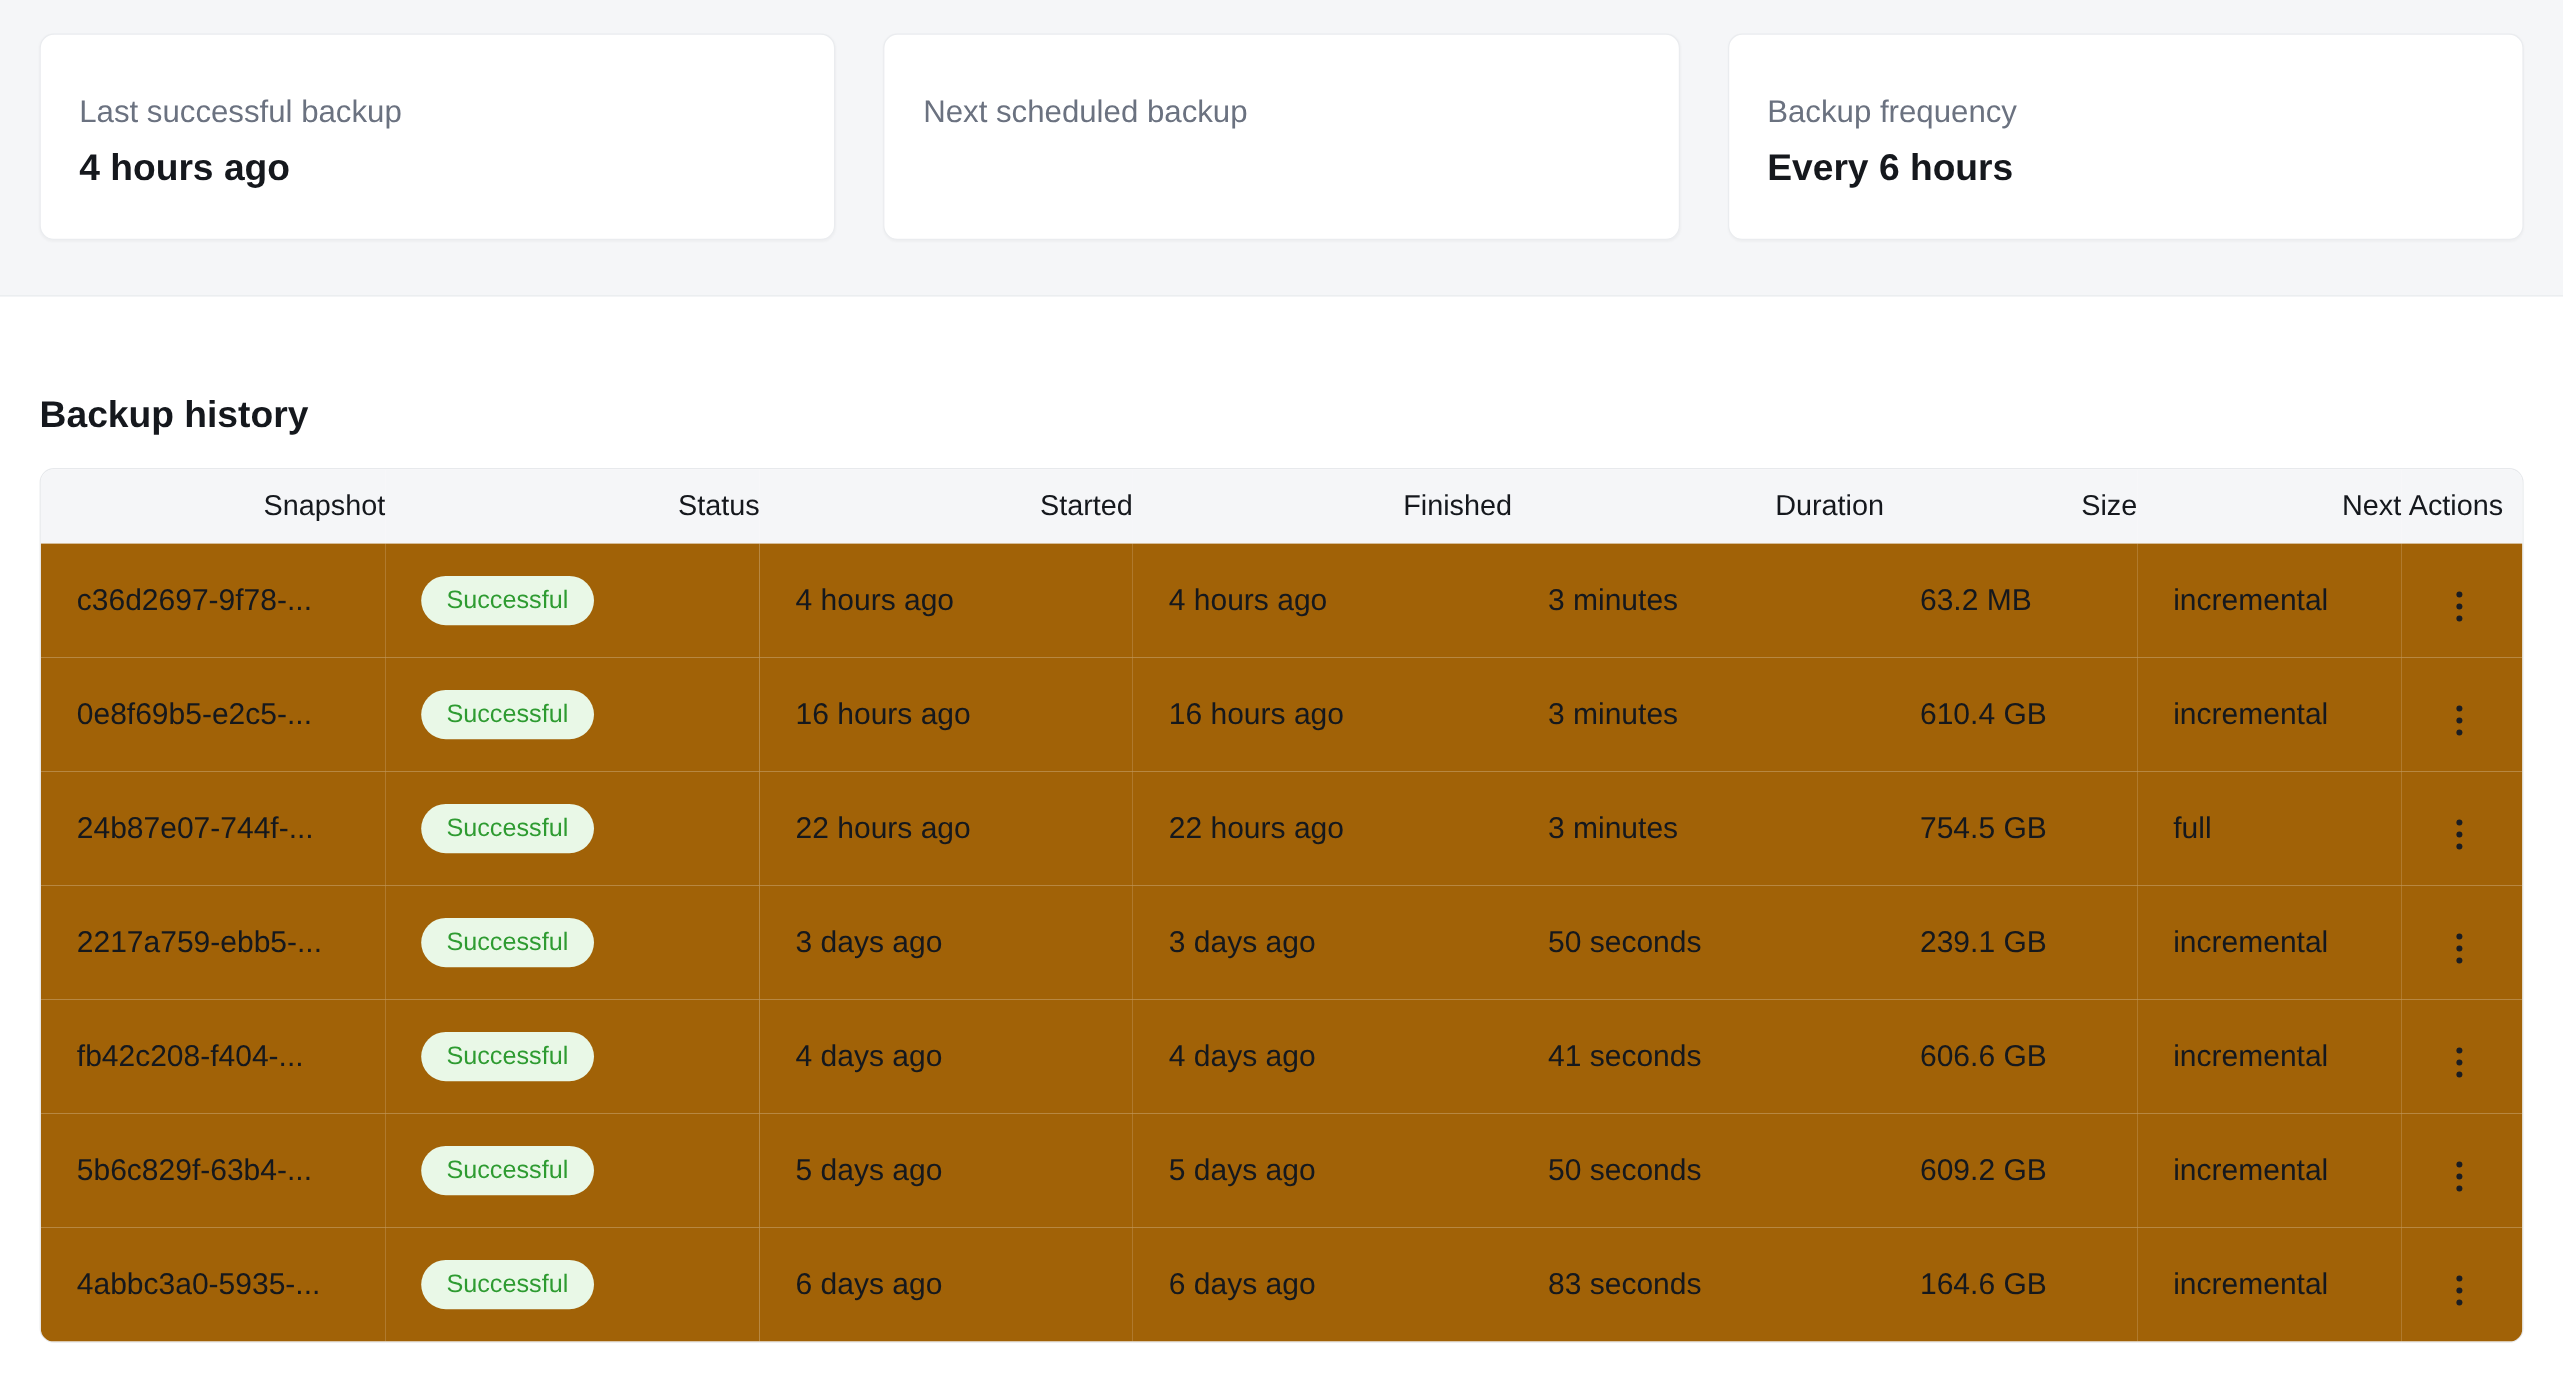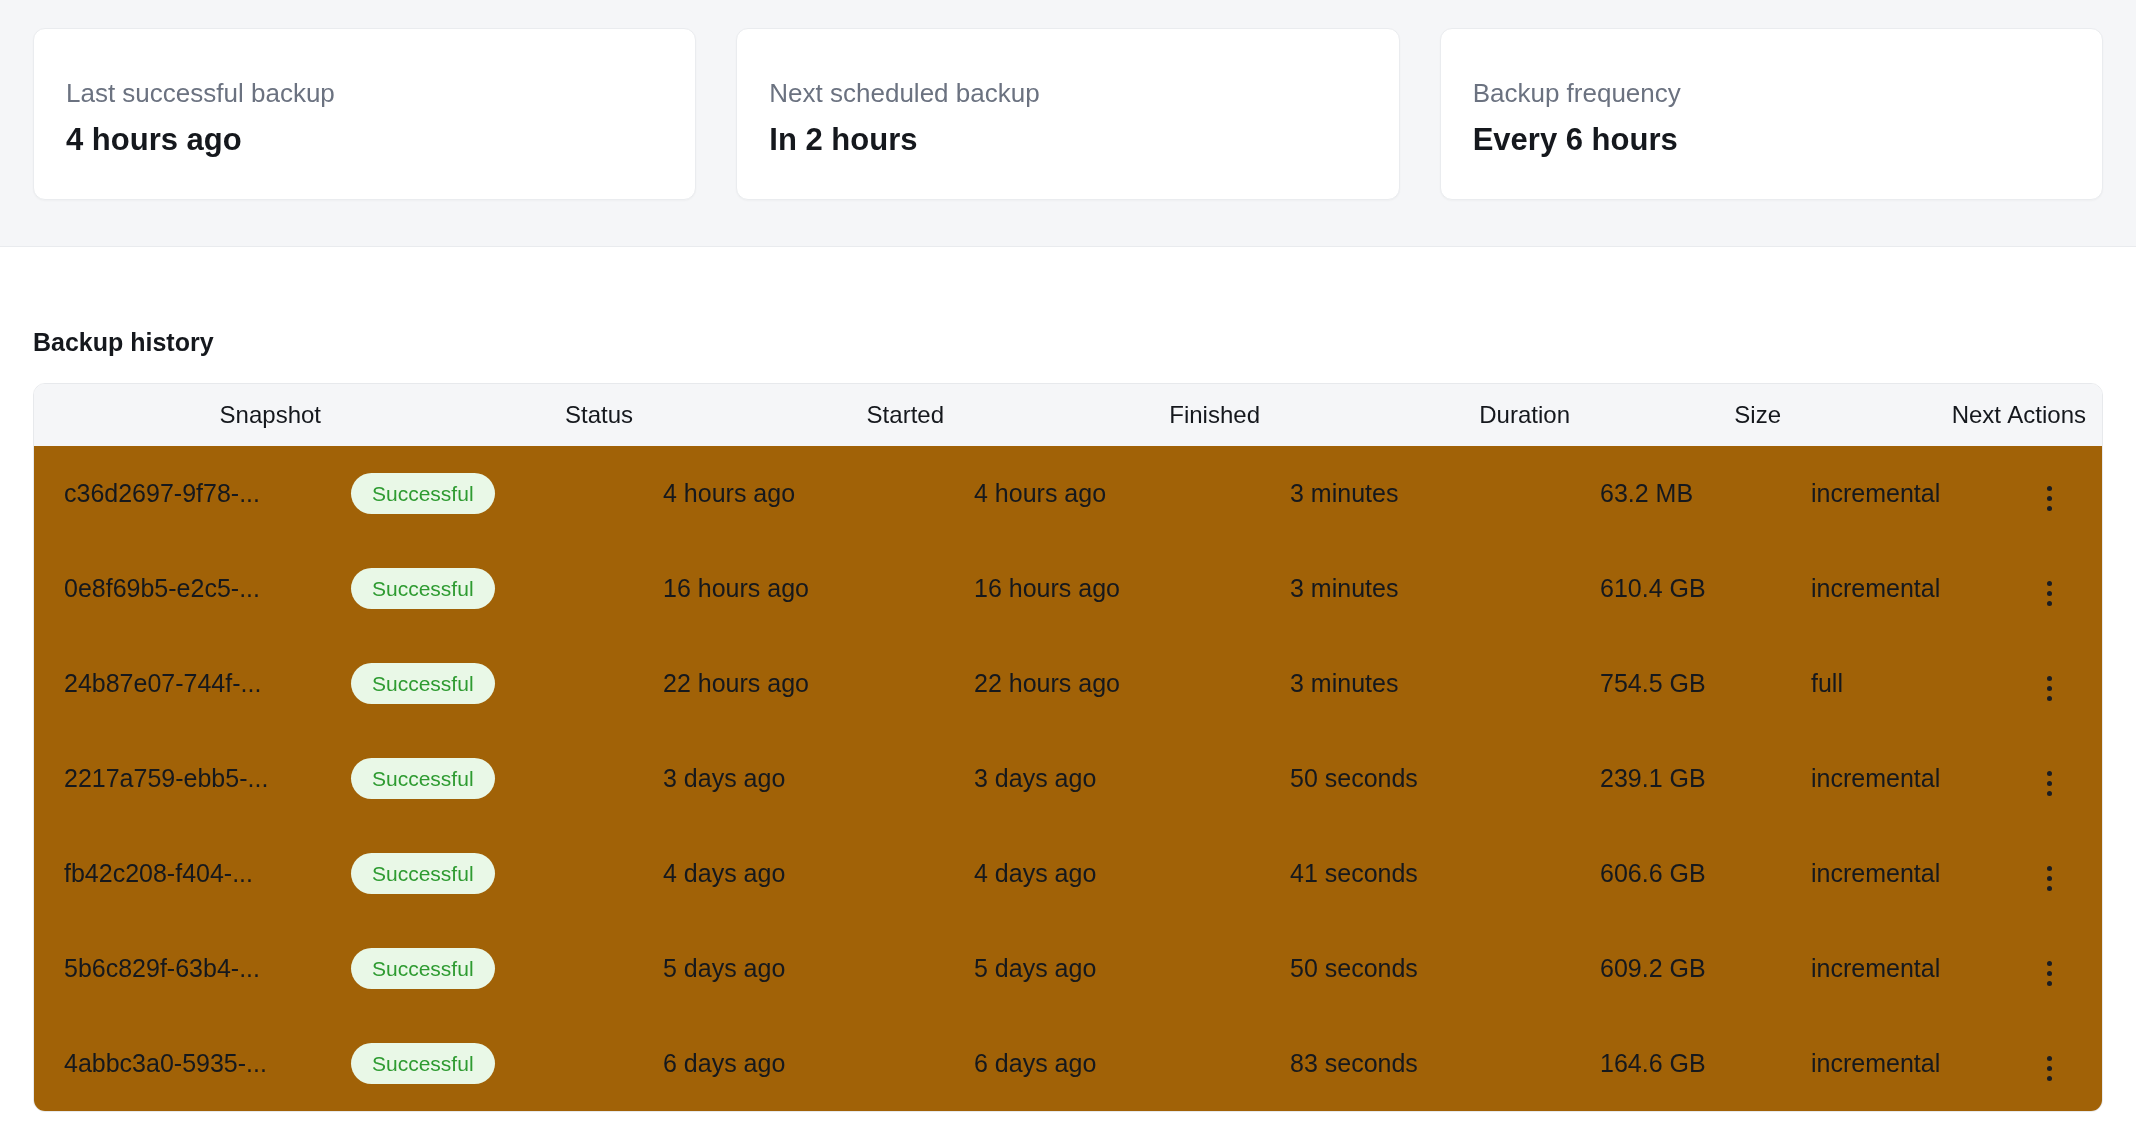--- a/index.html
+++ b/index.html
@@ -41,21 +41,21 @@
     font-size: 31px;
     line-height: 1.2;
     font-weight: 700;
     color: #15181d;
   }
 
   
   .main { padding: 0 33px; }
   .section-title {
     margin: 81px 0 0 0;
-    font-size: 25px;
+    font-size: 31px;
     font-weight: 700;
     color: #15181d;
   }
 
   .table-wrap {
     margin-top: 26px;
     border: 1px solid #e7e9ec;
     border-radius: 12px;
     overflow: hidden;
     background: #ffffff;
@@ -119,21 +119,20 @@
 </head>
 <body>
 
 <div class="stats-strip">
   <div class="stat-card">
     <div class="stat-label">Last successful backup</div>
     <div class="stat-value">4 hours ago</div>
   </div>
   <div class="stat-card">
     <div class="stat-label">Next scheduled backup</div>
-    <div class="stat-value">In 2 hours</div>
   </div>
   <div class="stat-card">
     <div class="stat-label">Backup frequency</div>
     <div class="stat-value">Every 6 hours</div>
   </div>
 </div>
 
 <div class="main">
   <h2 class="section-title">Backup history</h2>
 

